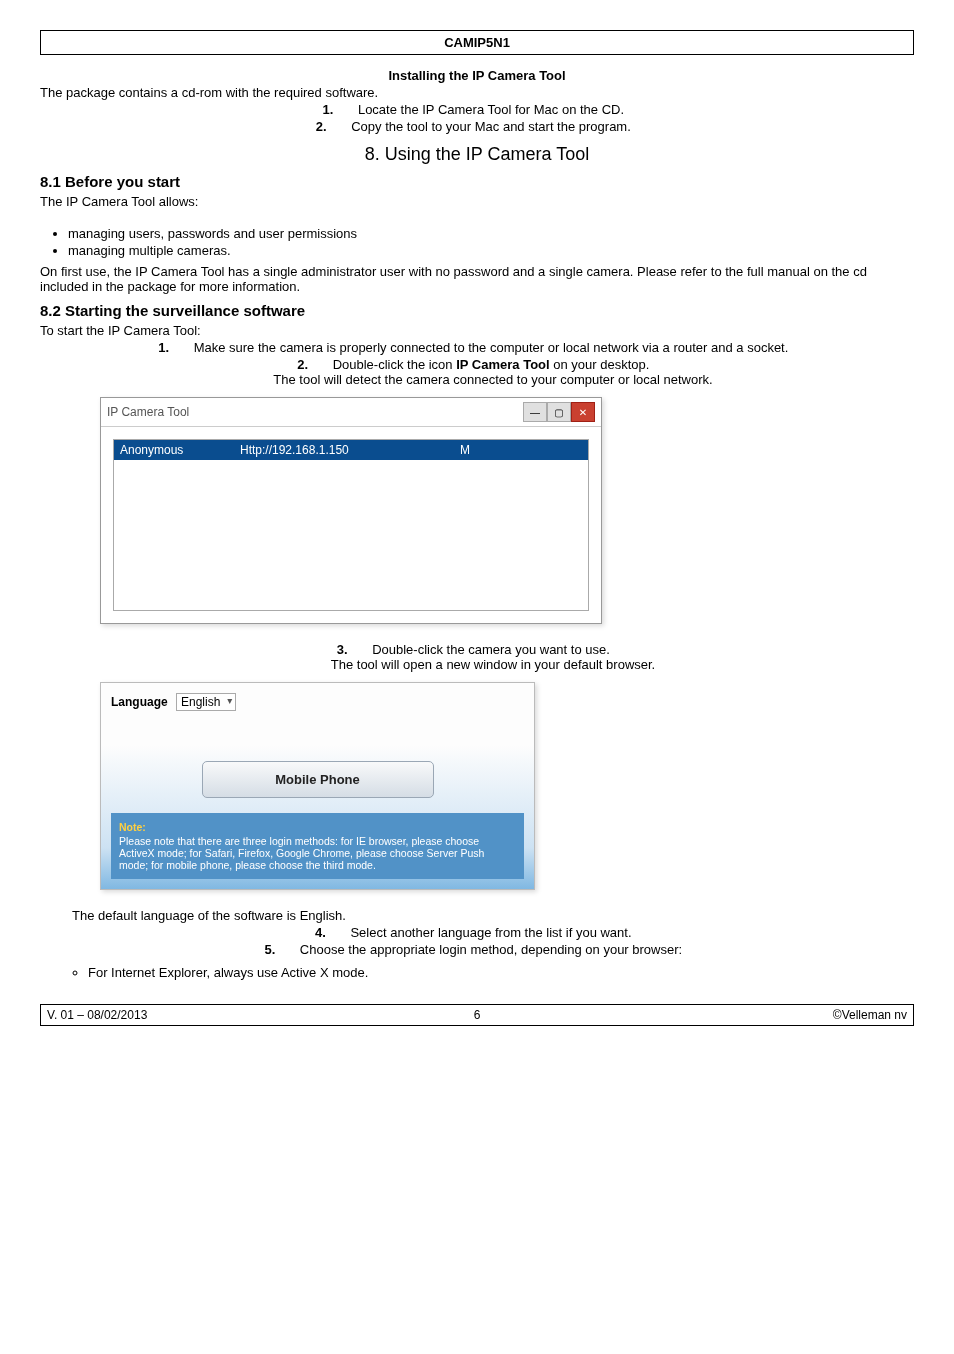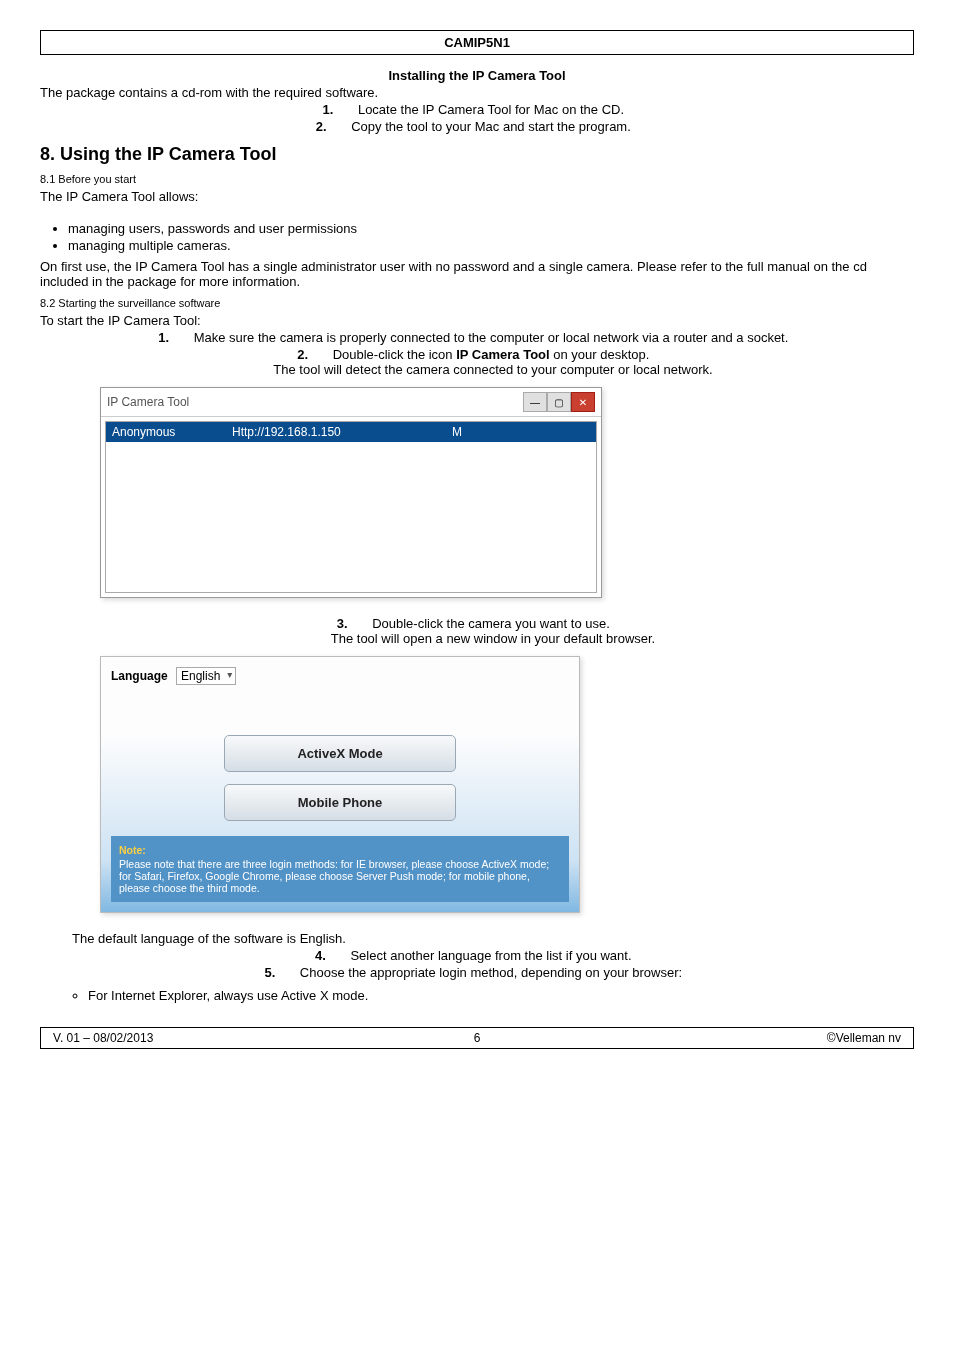--- a/index.html
+++ b/index.html
@@ -17,26 +17,27 @@
     padding: 4px;
     margin-bottom: 13px;
   }
   .section-bold {
     font-weight: bold;
     margin-bottom: 2px;
     text-align: center;
   }
   h2.main {
     font-size: 18px;
-    font-weight: bold;
+    font-weight: normal;
     margin: 10px 0 5px 0;
+    text-align: center;
   }
   h3.sub {
-    font-size: 11px;
-    font-weight: normal;
+    font-size: 15px;
+    font-weight: bold;
     margin: 8px 0 4px 0;
   }
   ol.numbered { list-style: none; padding-left: 0; margin: 2px 0 8px 0; text-align: center; }
   ol.numbered li { margin-bottom: 2px; padding-left: 32px; text-indent: -32px; }
   ol.numbered li .n { font-weight: bold; display:inline-block; width: 28px; }
   ul.bullets { list-style: disc; padding-left: 28px; margin: 17px 0 6px 0; }
   ul.bullets li { margin-bottom: 2px; }
   ul.sub-bullets { list-style: circle; padding-left: 48px; margin: 2px 0 6px 0; }
   .window-frame {
     width: 500px;
@@ -57,34 +58,34 @@
   .title-bar-text { font-size: 12px; color:#555; }
   .title-bar-buttons { display:flex; gap:0; }
   .tb-btn { width: 22px; height: 18px; display:flex; align-items:center; justify-content:center; font-size:10px; }
   .tb-min { background:#e0e0e0; border:1px solid #aaa; }
   .tb-max { background:#e0e0e0; border:1px solid #aaa; }
   .tb-close { background:#c94030; color:#fff; border:1px solid #a02015; }
   .window-body {
     padding: 0;
     height: 170px;
     border:1px solid #aaa;
-    margin:4px;
+    margin:12px;
   }
   .cam-row {
     background: #0a4d8f;
     color: #fff;
     padding: 3px 6px;
     display:flex;
     font-size:12px;
   }
   .cam-col1 { flex: 0 0 120px; }
   .cam-col2 { flex: 0 0 220px; }
   .cam-col3 { flex: 0 0 30px; }
   .login-frame {
-    width: 480px;
+    width: 435px;
     border: 1px solid #bbb;
     background: linear-gradient(#fdfdfd 0%, #fdfdfd 30%, #cde2f3 80%, #80b8e2 100%);
     margin: 10px 0 18px 60px;
     padding: 10px;
     box-shadow: 2px 2px 5px rgba(0,0,0,0.15);
     font-family: Tahoma, Verdana, sans-serif;
     position: relative;
     box-sizing: border-box;
   }
   .lang-row { font-size: 12px; margin-bottom: 50px; }
@@ -102,21 +103,21 @@
     font-weight: bold;
     font-size: 13px;
     color: #222;
   }
   .note-box { color: #fff; font-size: 10.5px; background: #5192c7; padding: 8px; border-radius: 0; margin-top: 15px; }
   .note-box .nt { font-weight: bold; color: #ffd040; display:block; margin-bottom:2px; }
   .footer-box {
     border: 1px solid #000;
     display:flex;
     justify-content: space-between;
-    padding: 3px 12px;
+    padding: 3px 6px;
     margin-top: 24px;
     font-size: 12px;
   }
   .footer-box > div { flex:1; }
   .footer-box .fc { text-align:center; }
   .footer-box .fr { text-align:right; }
   p { margin: 2px 0; }
   .indent { margin-left: 32px; }
 </style>
 </head>
@@ -172,21 +173,20 @@
   <li><span class="n">3.</span><span>Double-click the camera you want to use.</span><br>
     <span>The tool will open a new window in your default browser.</span>
   </li>
 </ol>
 
 <div class="login-frame">
   <div class="lang-row">
     <span class="lang-label">Language</span>
     <span class="lang-select">English</span>
   </div>
-  <div class="big-button">ActiveX Mode</div>
   <div class="big-button">Mobile Phone</div>
   <div class="note-box">
     <span class="nt">Note:</span>
     <span>Please note that there are three login methods: for IE browser, please choose ActiveX mode; for Safari, Firefox, Google Chrome, please choose Server Push mode; for mobile phone, please choose the third mode.</span>
   </div>
 </div>
 
 <p class="indent">The default language of the software is English.</p>
 
 <ol class="numbered">

